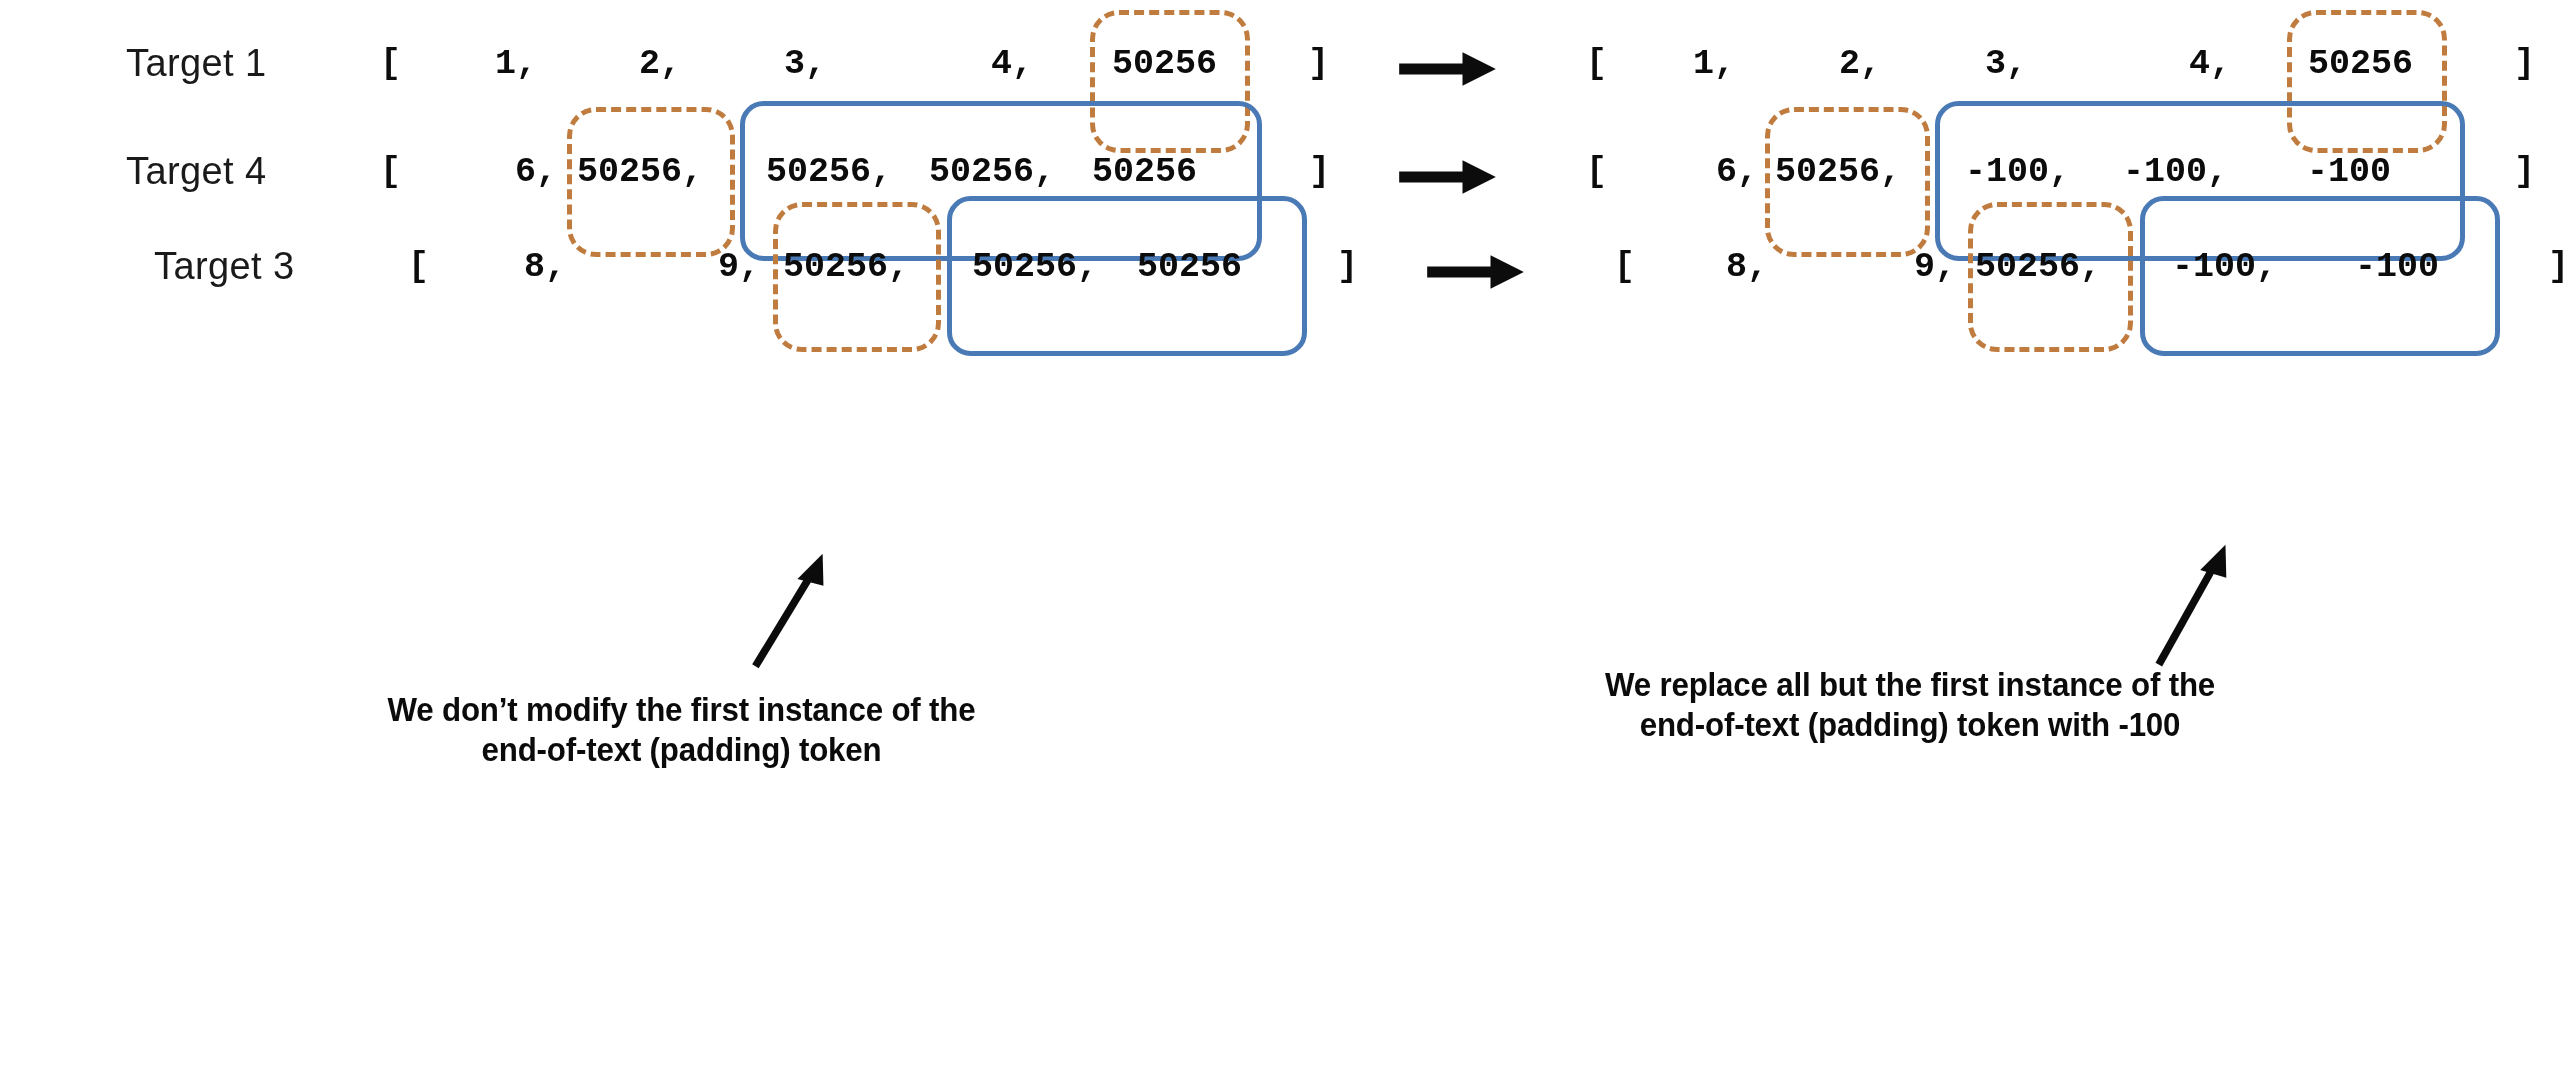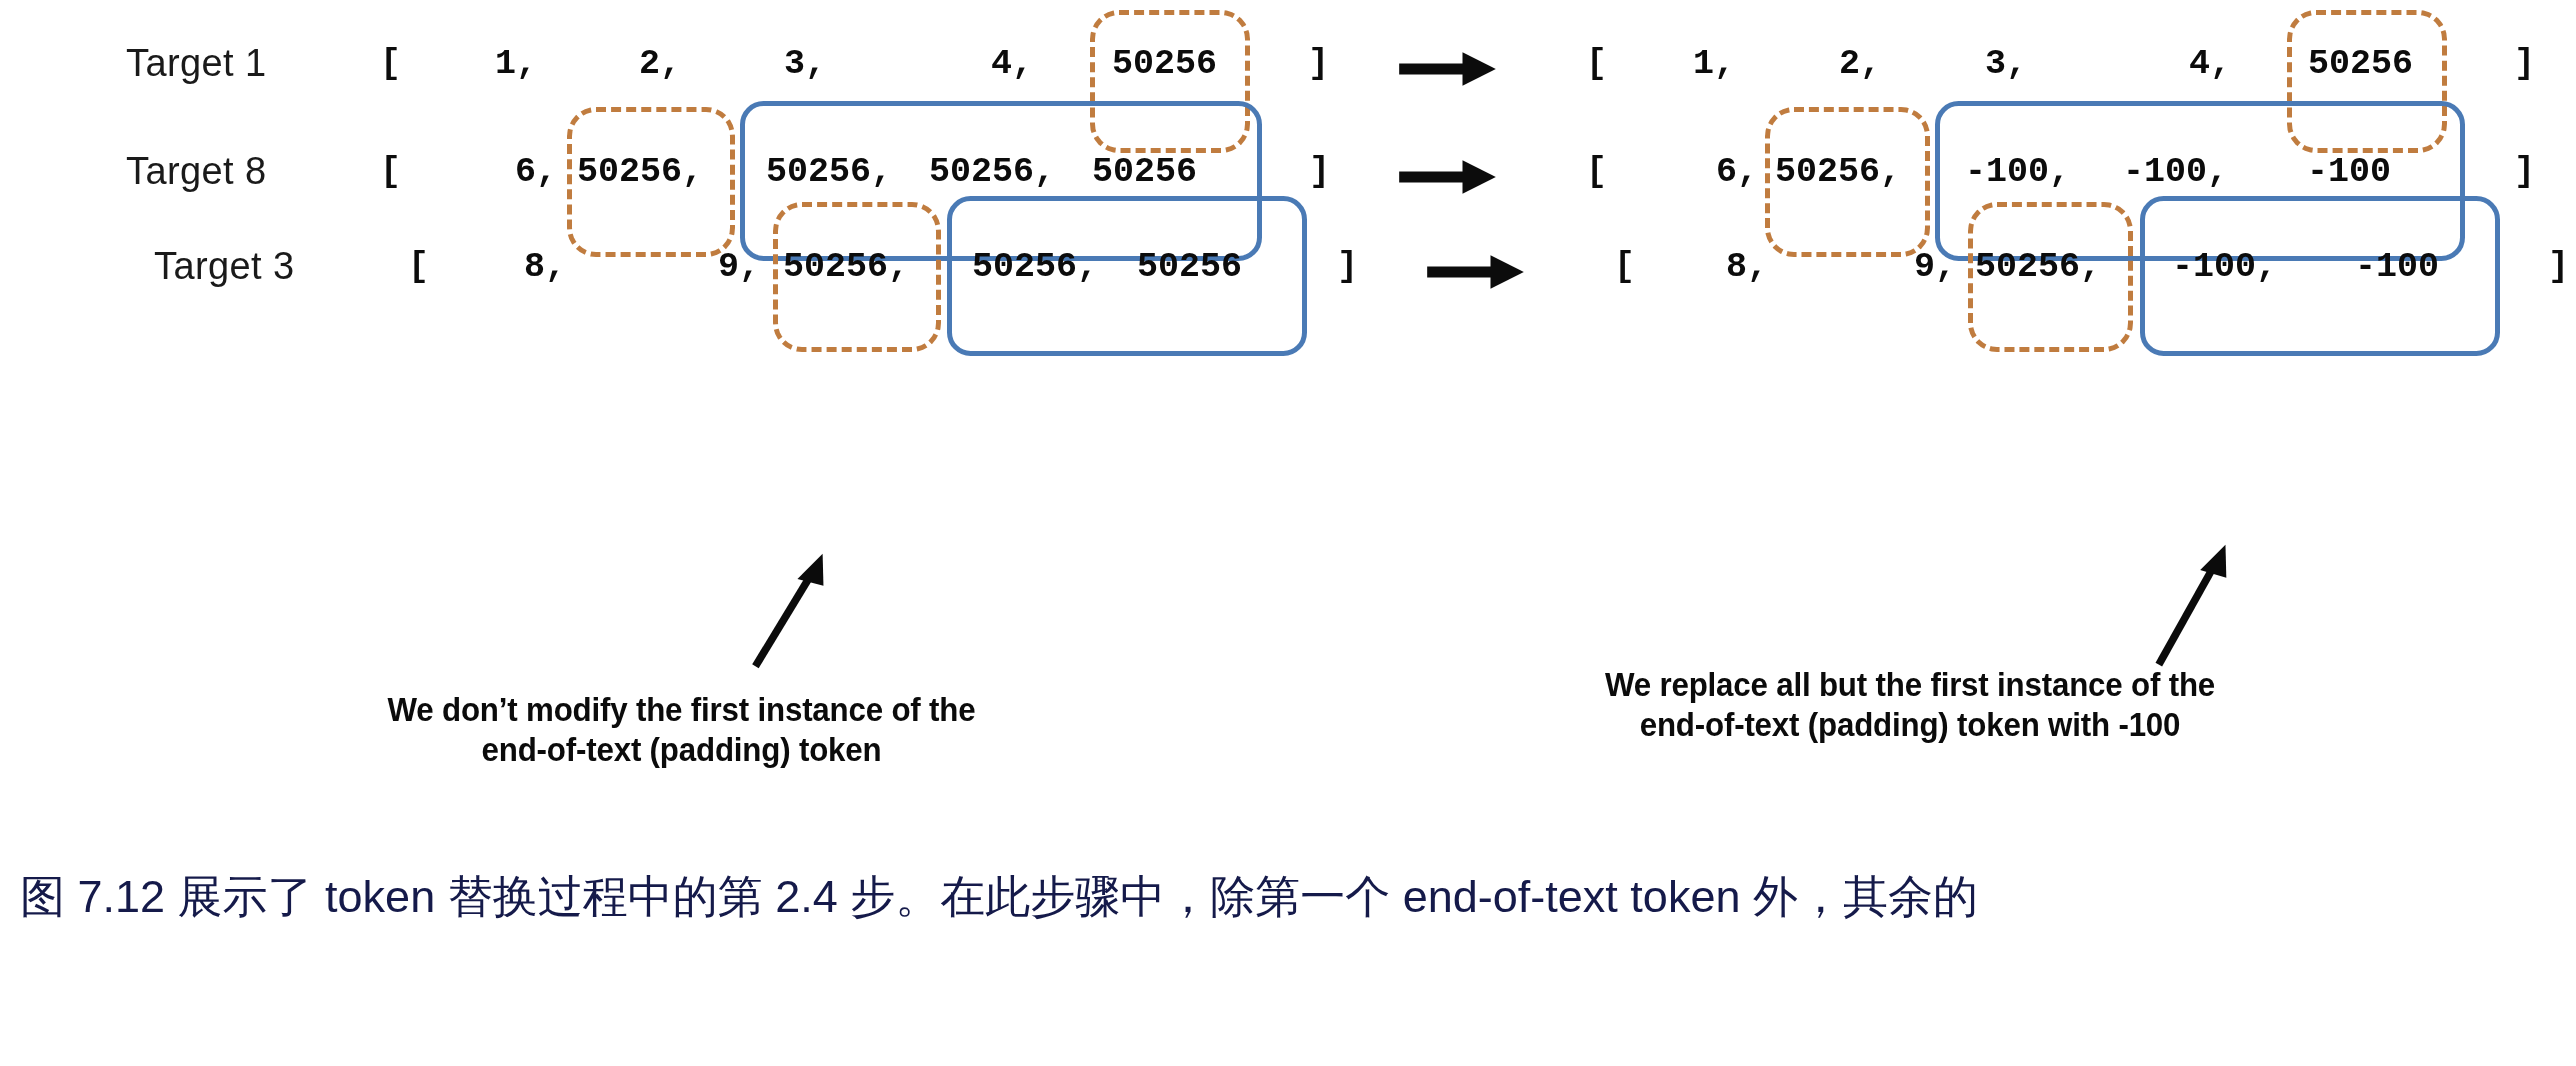--- a/index.html
+++ b/index.html
@@ -142,21 +142,21 @@
     <span class="mono" style="left:1693px;">1,</span>
     <span class="mono" style="left:1839px;">2,</span>
     <span class="mono" style="left:1985px;">3,</span>
     <span class="mono" style="left:2189px;">4,</span>
     <div class="dash-box" style="left:2287px; top:-6.7px; width:160px; height:143px;"></div>
     <span class="mono" style="left:2308px;">50256</span>
     <span class="mono bracket" style="left:2514px;">]</span>
   </div>
 
   <div class="row" id="row-1">
-    <span class="row-label">Target 8</span>
+    <span class="row-label">Target 4</span>
 
     <span class="mono bracket" style="left:380px;">[</span>
     <span class="mono" style="left:515px;">6,</span>
     <div class="dash-box" style="left:567px; top:-18.5px; width:168px; height:150px;"></div>
     <span class="mono" style="left:577px;">50256,</span>
     <div class="blue-box" style="left:740px; top:-23.6px; width:522px; height:160px;"></div>
     <span class="mono" style="left:766px;">50256,</span>
     <span class="mono" style="left:929px;">50256,</span>
     <span class="mono" style="left:1092px;">50256</span>
     <span class="mono bracket" style="left:1309px;">]</span>
@@ -222,15 +222,14 @@
   </div>
 
   <div class="annot" style="left:1422px; top:665px; width:976px;">
     <span class="l1">We replace all but the first instance of the</span>
     <span class="l2">end-of-text (padding) token with -100</span>
   </div>
 
 </div>
 
 <div id="caption">
-  <span class="cap-line">图 7.12 展示了 token 替换过程中的第 2.4 步。在此步骤中，除第一个 end-of-text token 外，其余的</span>
 </div>
 
 
 </body></html>

